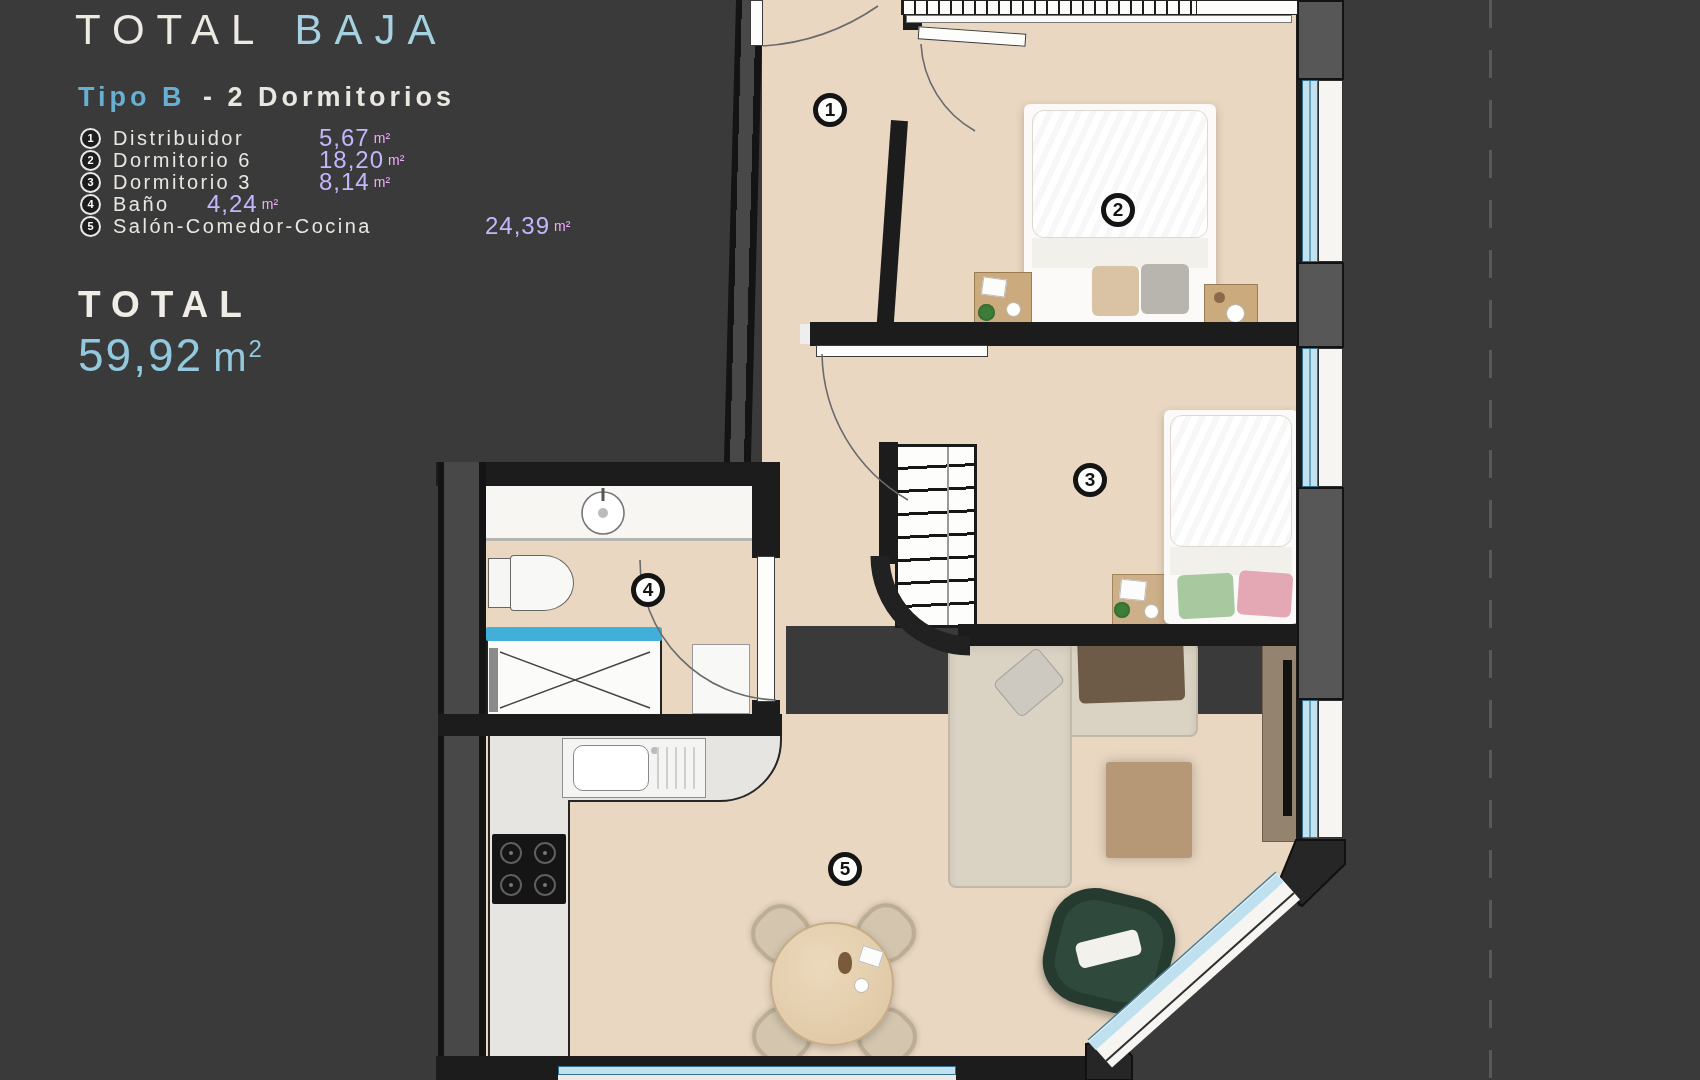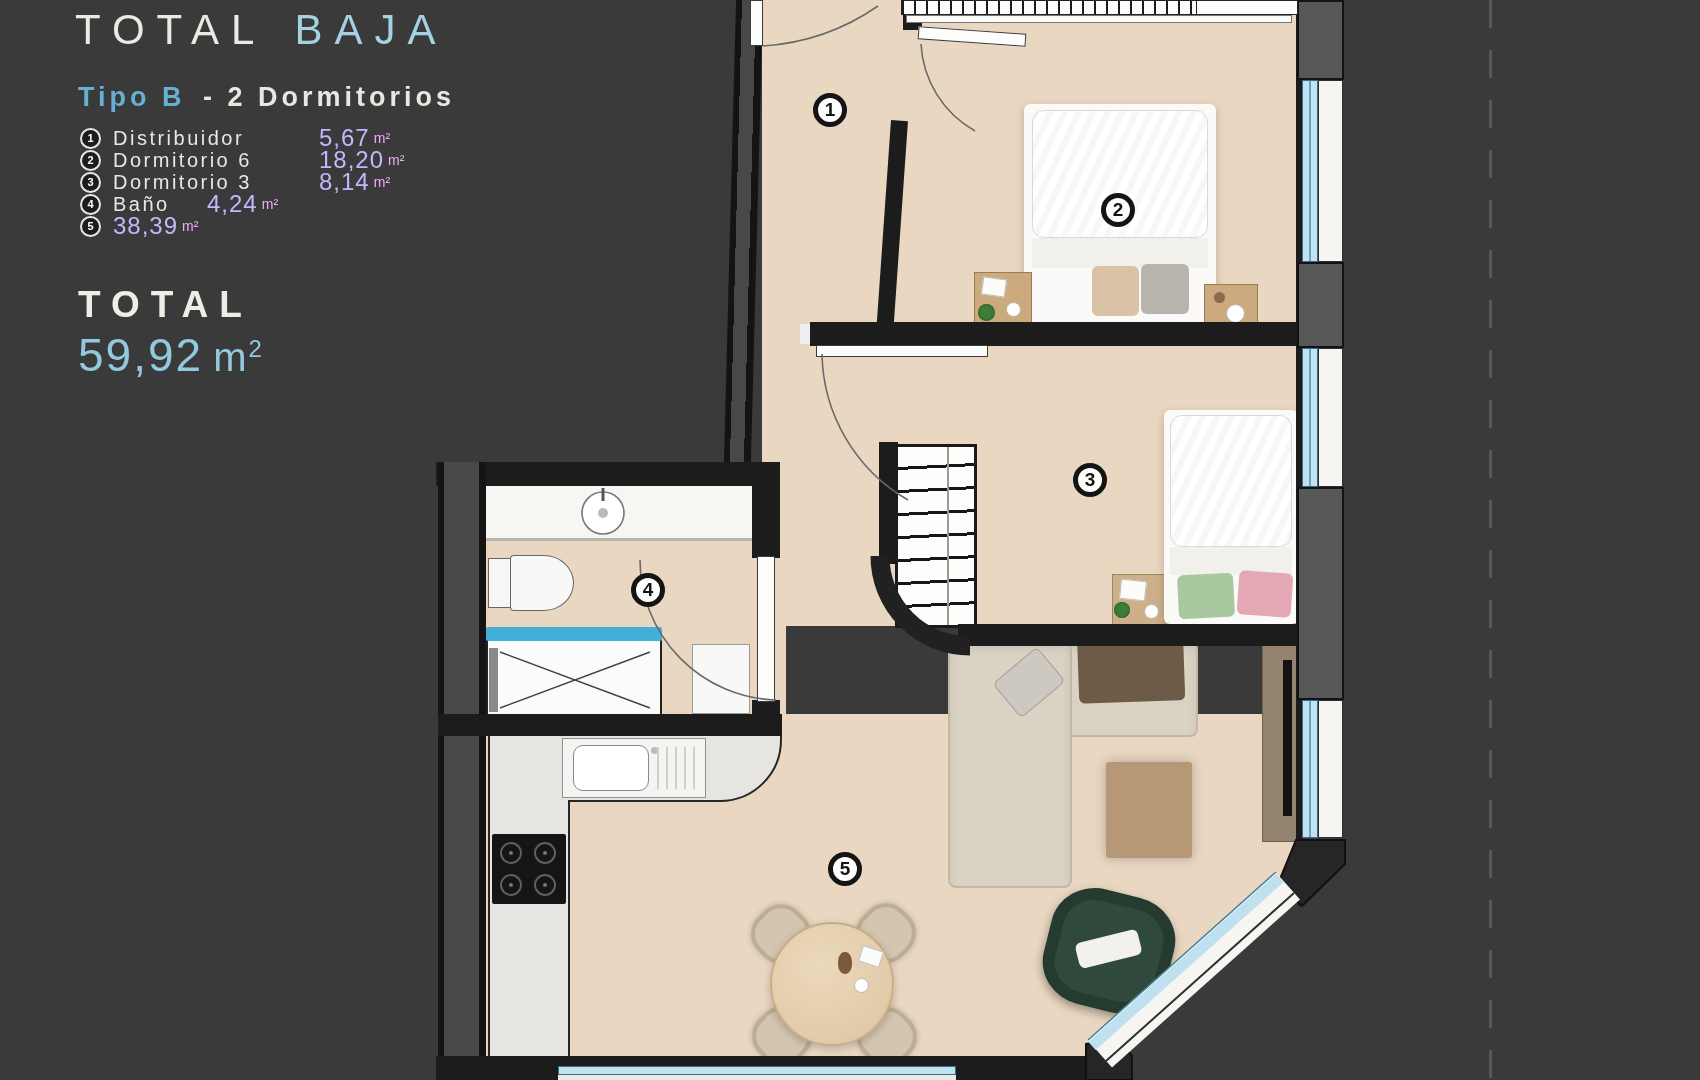--- a/index.html
+++ b/index.html
@@ -181,21 +181,22 @@
         <span class="lunit">m²</span>
       </li>
       <li class="r4">
         <span class="lnum">4</span>
         <span class="lname">Baño</span>
         <span class="lval">4,24</span>
         <span class="lunit">m²</span>
       </li>
       <li class="r5">
         <span class="lnum">5</span>
-        <span class="lval">38,39</span>
+        <span class="lname">Salón-Comedor-Cocina</span>
+        <span class="lval">24,39</span>
         <span class="lunit">m²</span>
       </li>
     </ul>
     <div class="total-label">TOTAL</div>
     <div class="total-value">
       <span>59,92</span><span class="mu"><span>m</span><sup>2</sup></span>
     </div>
   </div>
 
   <div class="plan">

